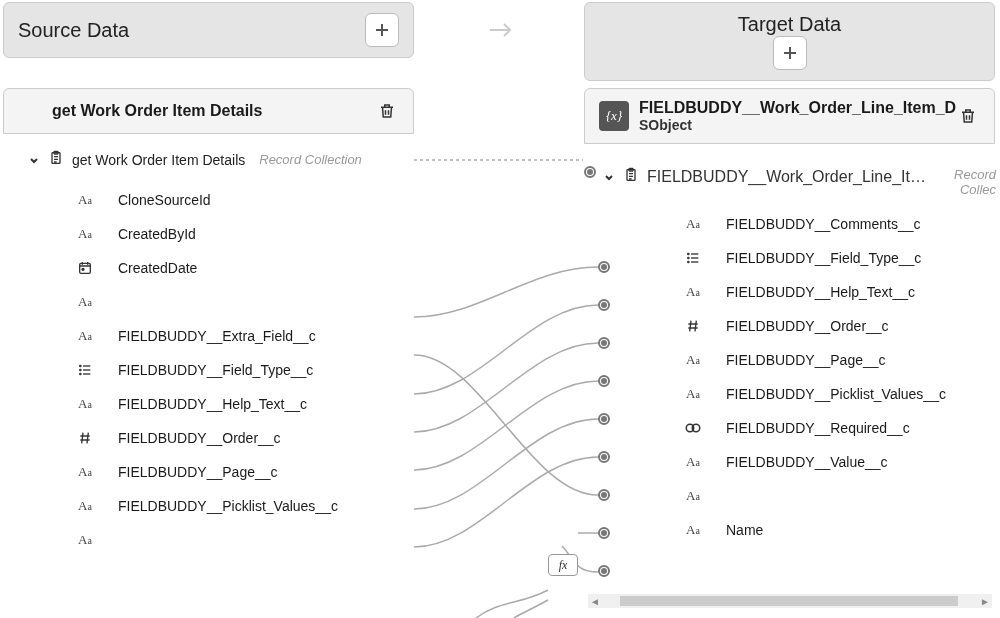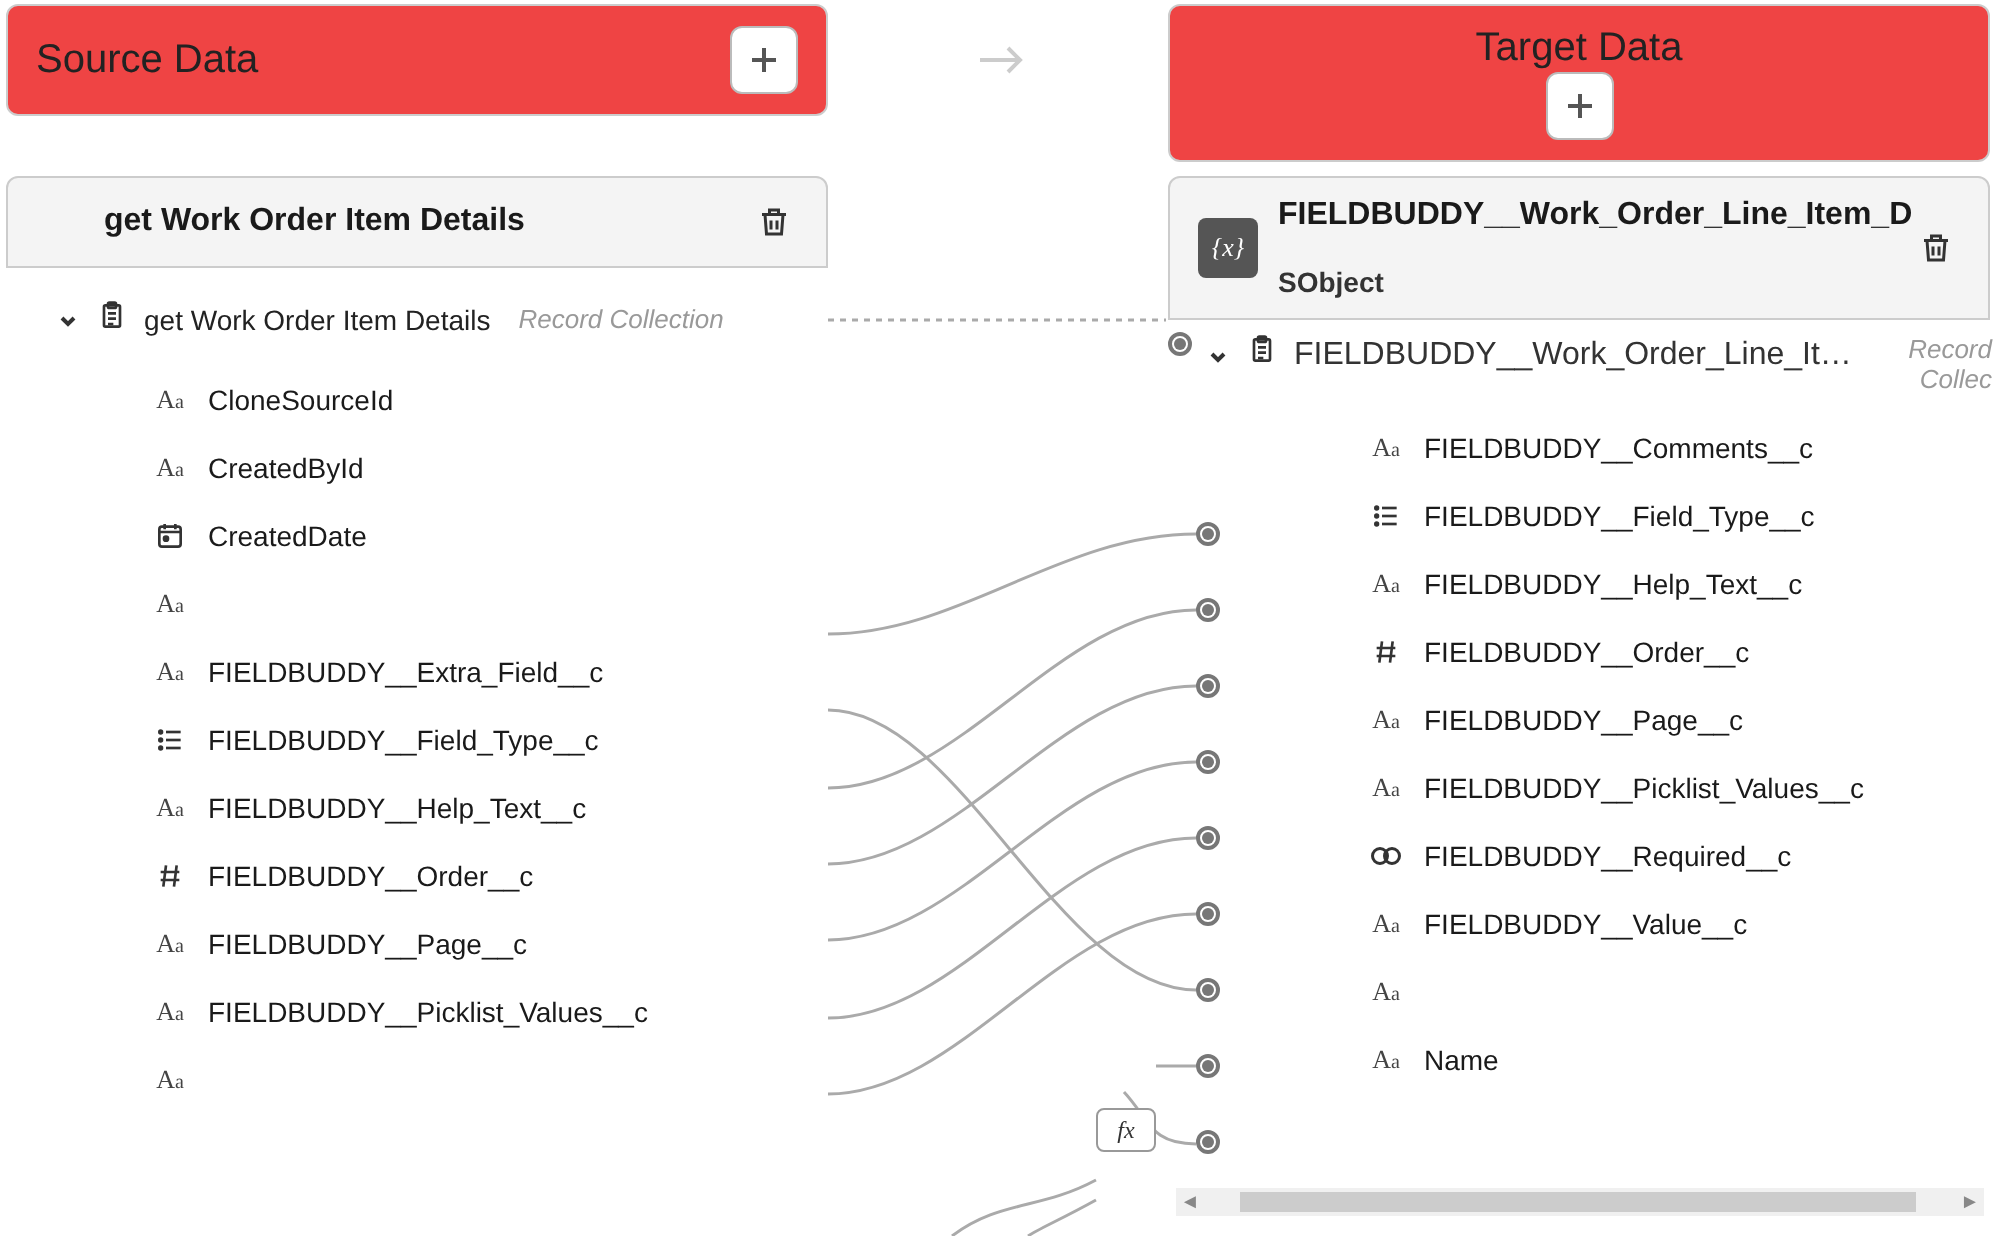--- a/index.html
+++ b/index.html
@@ -1,43 +1,43 @@
 <!DOCTYPE html>
 <html><head>
 <meta charset="utf-8">
 <style>
 * { box-sizing: border-box; margin: 0; padding: 0; }
 body { font-family: -apple-system, BlinkMacSystemFont, "Segoe UI", Arial, sans-serif; background: #fff; color: #333; width: 1000px; height: 618px; overflow: hidden; position: relative; }
 
-.panel { border: 1px solid #ccc; border-radius: 6px; display: flex; align-items: center; justify-content: space-between; padding: 10px 14px; background: #ef4444; }
+.panel { border: 1px solid #ccc; border-radius: 6px; display: flex; align-items: center; justify-content: space-between; padding: 10px 14px; background: #e5e5e5; }
 .panel-title { font-size: 20px; color: #222; }
 .add-btn { width: 34px; height: 34px; border: 1px solid #bbb; border-radius: 6px; display: flex; align-items: center; justify-content: center; cursor: pointer; background: #fff; }
 .add-btn svg { stroke: #555; }
 
 .src-panel { position: absolute; top: 2px; left: 3px; width: 411px; }
 .tgt-panel { position: absolute; top: 2px; left: 584px; width: 411px; flex-direction: column; }
 .arrow-between { position: absolute; top: 20px; left: 488px; }
 
 .card-header { border: 1px solid #ccc; border-radius: 6px 6px 0 0; display: flex; align-items: center; padding: 10px 14px; background: #f4f4f4; }
 .src-card-header { position: absolute; top: 88px; left: 3px; width: 411px; }
 .tgt-card-header { position: absolute; top: 88px; left: 584px; width: 411px; }
 .card-title { font-size: 16px; font-weight: 600; color: #1a1a1a; flex: 1; padding-left: 34px; text-align: left; }
 .tgt-card-header .card-title { padding-left: 0; }
-.card-sub { font-size: 14px; color: #333; font-weight: 600; margin-top: 16px; }
+.card-sub { font-size: 14px; color: #333; font-weight: 600; }
 .trash-btn { width: 24px; height: 24px; display: flex; align-items: center; justify-content: center; cursor: pointer; }
 .var-icon { width: 30px; height: 30px; background: #555; border-radius: 4px; display: flex; align-items: center; justify-content: center; margin-right: 10px; color: #fff; font-style: italic; font-size: 13px; font-family: Georgia, serif; }
 .tgt-title-wrap { display: flex; flex-direction: column; flex: 1; overflow: hidden; }
 
 .tree { position: absolute; font-size: 14px; color: #222; }
 .src-tree { top: 150px; left: 28px; width: 386px; }
 .tgt-tree { top: 165px; left: 600px; width: 395px; }
 .tree-root { display: flex; align-items: center; gap: 8px; margin-bottom: 14px; }
 .tree-meta { color: #999; font-style: italic; font-size: 13px; margin-left: 6px; }
 .chev { cursor: pointer; display: flex; }
-.field-row { display: flex; align-items: center; gap: 10px; padding: 9px 0 9px 48px; }
+.field-row { display: flex; align-items: center; gap: 24px; padding: 9px 0 9px 48px; }
 .tgt-tree .field-row { padding-left: 84px; }
 .field-icon { width: 18px; height: 16px; display: flex; align-items: center; justify-content: center; color: #444; }
 .Aa { font-size: 11px; font-family: Georgia, serif; }
 .Aa::before { content: "A"; font-size: 13px; }
 .Aa::after { content: "a"; font-size: 10px; }
 .field-label { font-size: 14px; color: #1a1a1a; }
 
 .tgt-root { position: absolute; top: 167px; left: 603px; display: flex; align-items: center; gap: 8px; width: 395px; }
 .tgt-tree .field-row:first-child { margin-top: 42px; }
 

